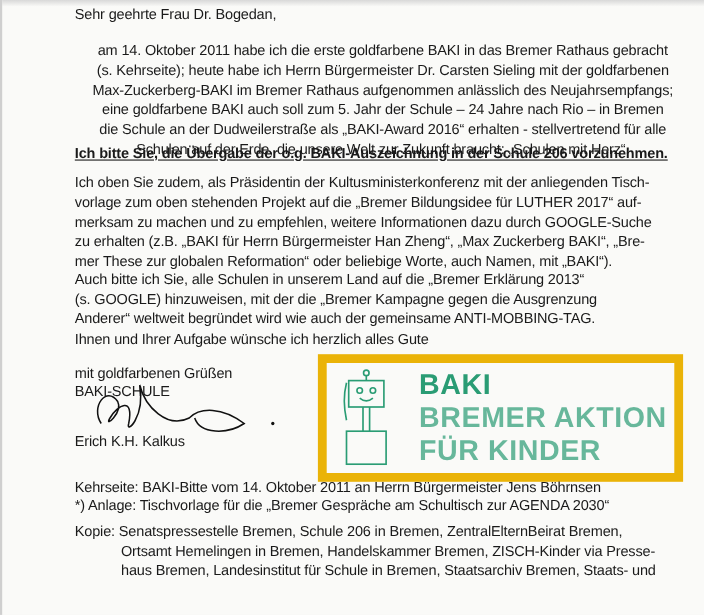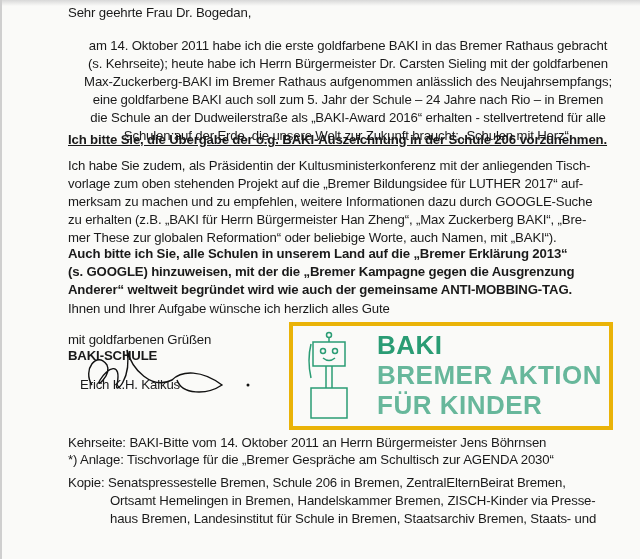--- a/index.html
+++ b/index.html
@@ -19,25 +19,25 @@
       position: absolute; left: 0; top: 0; width: 640px; height: 6px;
       background: linear-gradient(to bottom, #d8d8d8, rgba(250,250,248,0));
     }
     .txt {
       position: absolute; left: 66px; width: 560px;
       font-size: 13.2px; line-height: 18px; letter-spacing: -0.15px;
       white-space: nowrap;
     }
     .line { display: block; }
     .underline { text-decoration: underline; }
-    .bold { font-weight: bold; }
+    .bold { font-weight: normal; }
     .indent { padding-left: 42px; }
     .stamp {
       position: absolute; left: 287px; top: 322px; width: 316px; height: 100px;
-      border: 4px solid #eab308;
+      border: 8px solid #eab308;
       color: #2a9c74;
     }
     .stamp-text {
       position: absolute; left: 84px; top: 4px;
       font-weight: bold; font-size: 26px; line-height: 30px;
       letter-spacing: 0.5px; white-space: nowrap;
     }
     .stamp-line { display: block; }
     .stamp-line.faded { opacity: 0.7; }
     .robot { position: absolute; left: 8px; top: 4px; width: 60px; height: 92px; }
@@ -56,21 +56,21 @@
     <span class="line">(s. Kehrseite); heute habe ich Herrn Bürgermeister Dr. Carsten Sieling mit der goldfarbenen</span>
     <span class="line">Max-Zuckerberg-BAKI im Bremer Rathaus aufgenommen anlässlich des Neujahrsempfangs;</span>
     <span class="line">eine goldfarbene BAKI auch soll zum 5. Jahr der Schule – 24 Jahre nach Rio –  in Bremen</span>
     <span class="line">die Schule an der Dudweilerstraße als „BAKI-Award 2016“ erhalten - stellvertretend für alle</span>
     <span class="line">Schulen auf der Erde, die unsere Welt zur Zukunft braucht: „Schulen mit Herz“.</span>
   </div>
 
   <div class="txt underline" style="top:131px;font-weight:bold;">Ich bitte Sie, die  Übergabe der o.g. BAKI-Auszeichnung in der Schule 206 vorzunehmen.</div>
 
   <div class="txt" style="top:157px;">
-    <span class="line">Ich habe Sie zudem, als Präsidentin der Kultusministerkonferenz mit der anliegenden Tisch-</span>
+    <span class="line">Ich oben Sie zudem, als Präsidentin der Kultusministerkonferenz mit der anliegenden Tisch-</span>
     <span class="line">vorlage zum oben stehenden Projekt auf die „Bremer Bildungsidee für LUTHER 2017“ auf-</span>
     <span class="line">merksam zu machen und zu empfehlen, weitere Informationen dazu durch GOOGLE-Suche</span>
     <span class="line">zu erhalten (z.B. „BAKI für Herrn Bürgermeister Han Zheng“, „Max Zuckerberg BAKI“, „Bre-</span>
     <span class="line">mer These zur globalen Reformation“ oder beliebige Worte, auch Namen, mit „BAKI“).</span>
   </div>
 
   <div class="txt bold" style="top:245px;">
     <span class="line">Auch bitte ich Sie, alle Schulen in unserem Land auf die „Bremer Erklärung 2013“</span>
     <span class="line">(s. GOOGLE) hinzuweisen, mit der die „Bremer Kampagne gegen die Ausgrenzung</span>
     <span class="line">Anderer“ weltweit begründet wird wie auch der gemeinsame ANTI-MOBBING-TAG.</span>
@@ -79,21 +79,21 @@
   <div class="txt" style="top:300px;">Ihnen und Ihrer Aufgabe wünsche ich herzlich alles Gute</div>
 
   <div class="txt" style="top:331px;">mit goldfarbenen Grüßen</div>
   <div class="txt bold" style="top:347px;">BAKI-SCHULE</div>
 
   <svg class="signature" viewBox="0 0 200 60">
     <path d="M20 45 C10 30, 25 10, 35 25 C40 35, 22 50, 28 40 C35 28, 50 20, 45 45 C42 55, 60 40, 55 10 C60 30, 80 50, 100 40 C110 30, 130 30, 150 45 C135 55, 110 55, 105 40" fill="none" stroke="#111" stroke-width="1.4"></path>
     <circle cx="176" cy="45" r="1.5" fill="#111"></circle>
   </svg>
 
-  <div class="txt" style="top:376px;margin-left:12px;">Erich K.H. Kalkus</div>
+  <div class="txt" style="top:392px;">Erich K.H. Kalkus</div>
 
   <div class="stamp">
     <svg class="robot" viewBox="0 0 60 92">
       <g fill="none" stroke="#2a9c74" stroke-width="1.5">
         <circle cx="28" cy="5" r="2.5"></circle>
         <line x1="28" y1="7" x2="28" y2="12"></line>
         <rect x="12" y="12" width="32" height="24"></rect>
         <circle cx="22" cy="21" r="2.5"></circle>
         <circle cx="34" cy="21" r="2.5"></circle>
         <path d="M22 28 Q28 33 34 28"></path>

